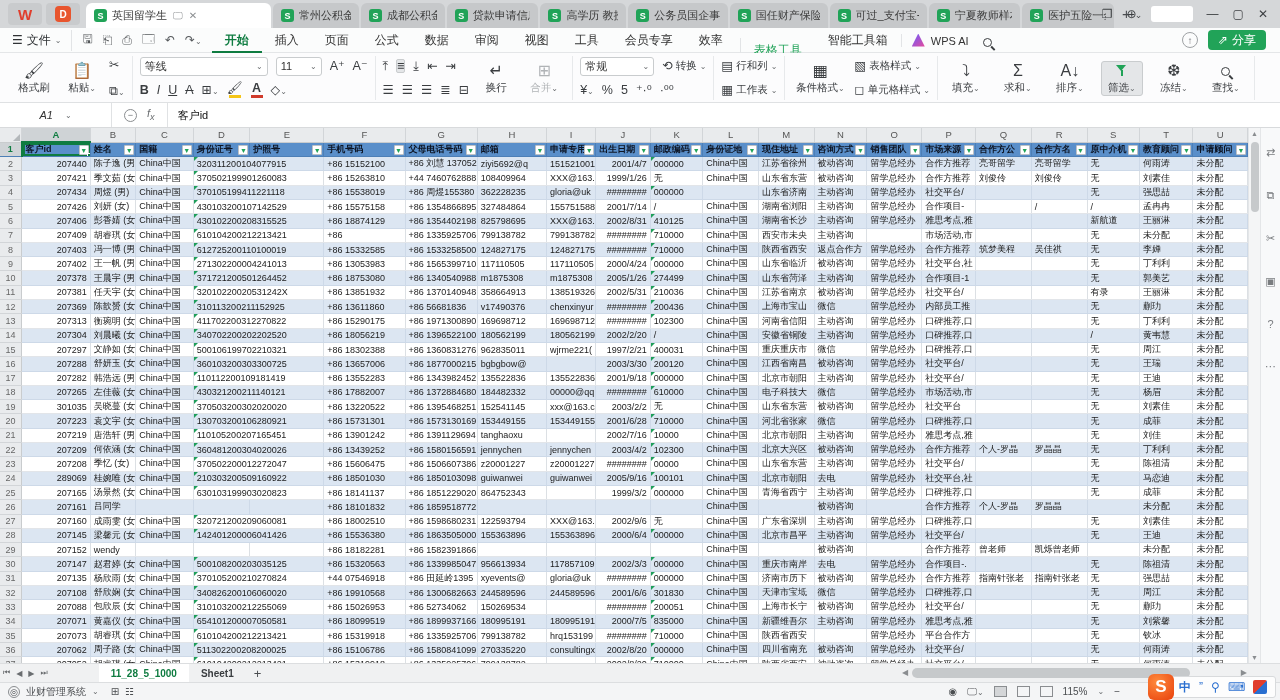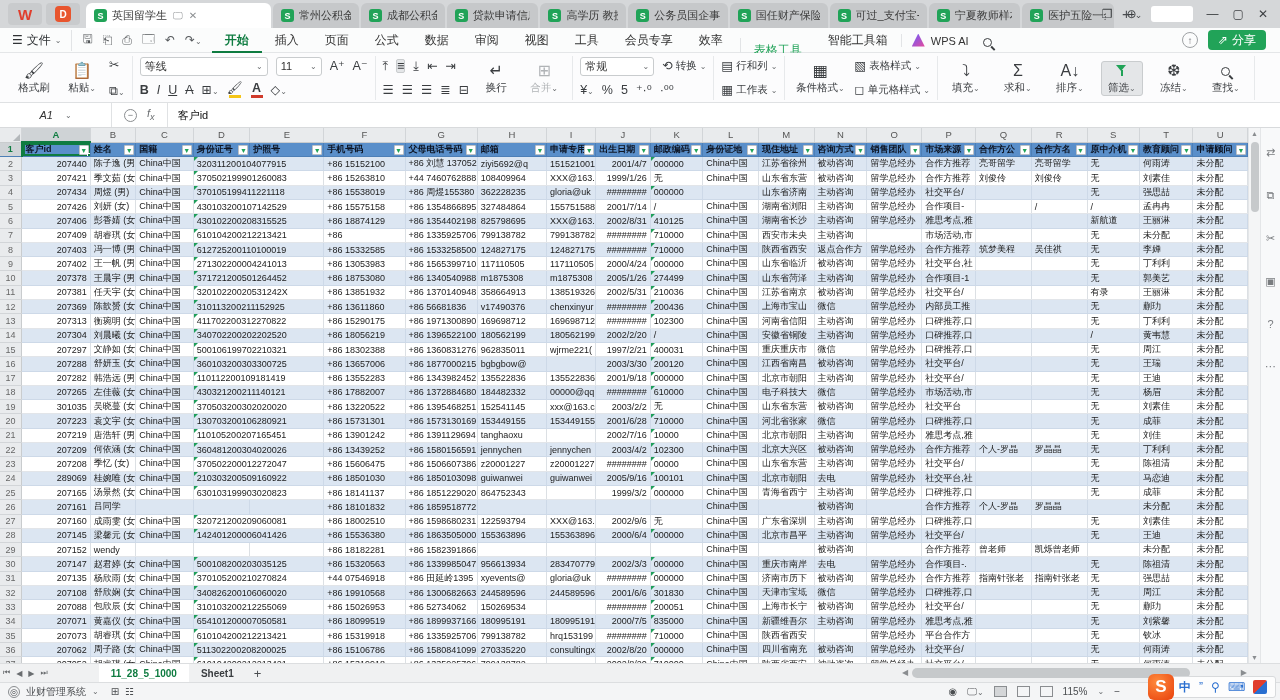--- a/index.html
+++ b/index.html
@@ -1128,21 +1128,21 @@
         </tr>
         <tr class="band">
           <td class="gut">30</td>
           <td class="c num">207147</td>
           <td class="c">赵君婷 (女</td>
           <td class="c">China中国</td>
           <td class="c" colspan="2"><span class="gtri"></span>500108200203035125</td>
           <td class="c">+86 15320563</td>
           <td class="c">+86 1339985047</td>
           <td class="c">956613934</td>
-          <td class="c">283470779</td>
+          <td class="c">117857109</td>
           <td class="c num">2002/3/3</td>
           <td class="c"><span class="gtri"></span>000000</td>
           <td class="c">China中国</td>
           <td class="c">重庆市南岸</td>
           <td class="c">去电</td>
           <td class="c">留学总经办</td>
           <td class="c">合作项目-.</td>
           <td class="c"></td>
           <td class="c"></td>
           <td class="c">无</td>

